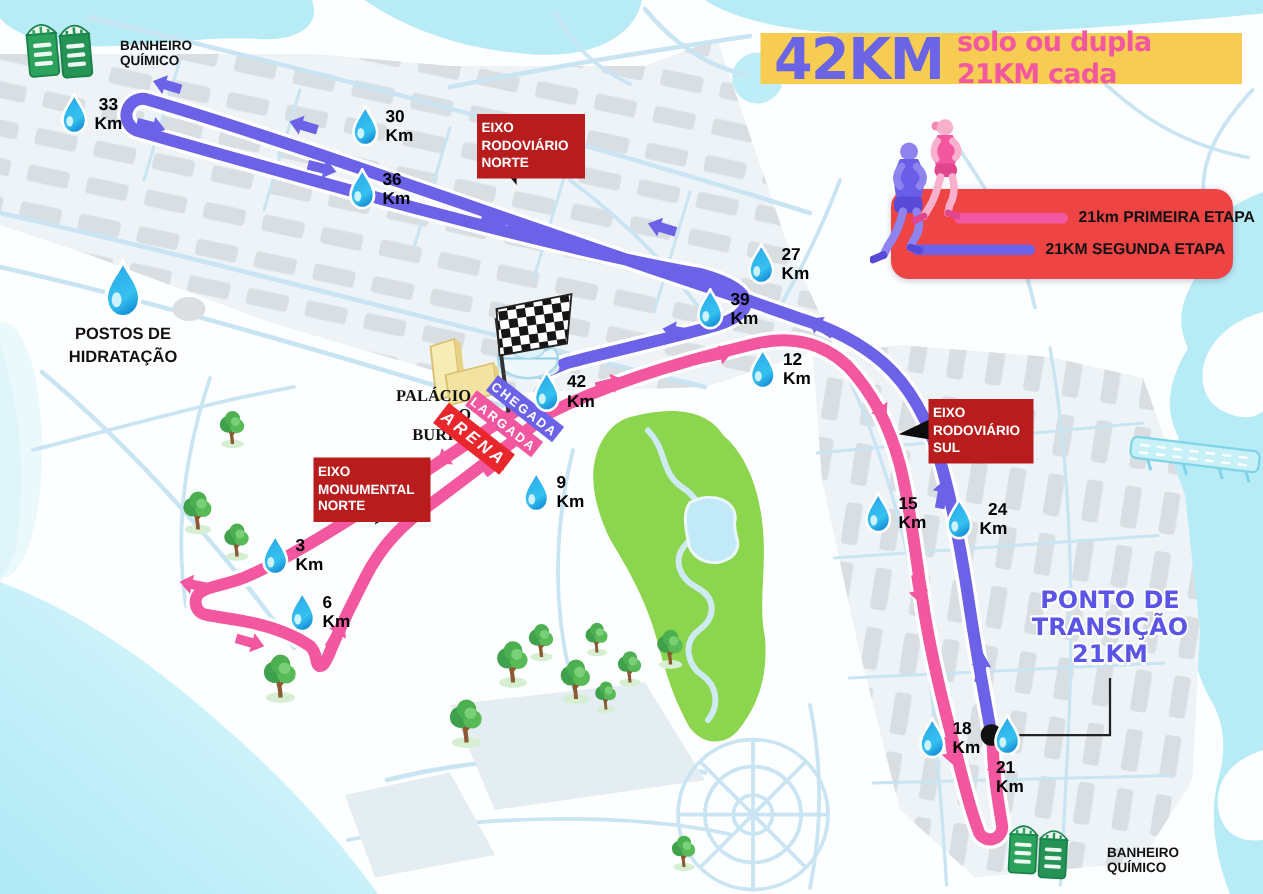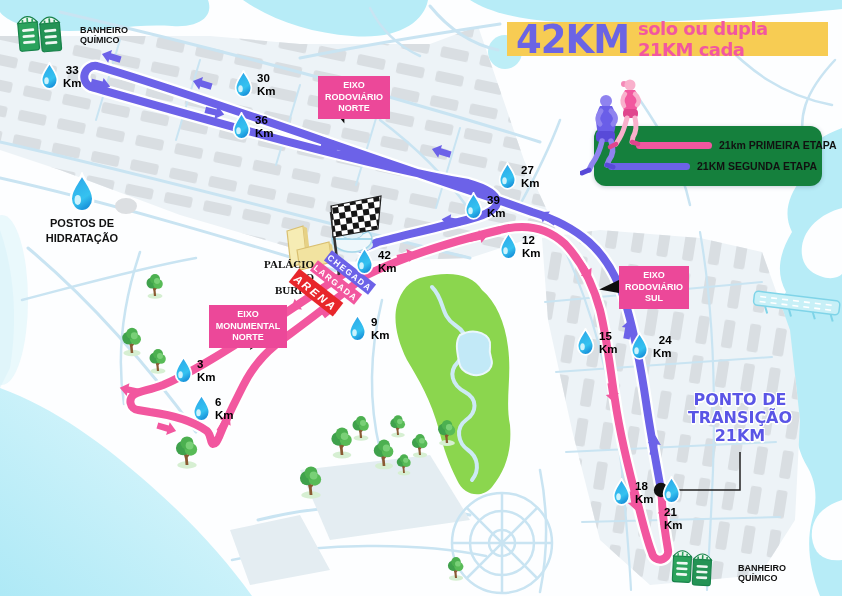--- a/index.html
+++ b/index.html
@@ -9,27 +9,27 @@
   svg{display:block;}
   .lbl{position:absolute;font-weight:bold;color:#101010;white-space:pre-line;line-height:1.16;margin-left:20px;}
   
   .banner{position:absolute;left:507px;top:22px;width:321px;height:34px;background:#F7CC53;
           display:flex;align-items:center;padding-left:9px;box-sizing:border-box;}
   .banner .big{color:#6B64E4;font-size:37px;font-weight:bold;font-family:"DejaVu Sans",sans-serif;
                letter-spacing:-1px;transform:scaleY(1.04);}
   .banner .rest{color:#F2579F;font-size:18px;font-weight:bold;margin-left:9px;
                 font-family:"DejaVu Sans",sans-serif;letter-spacing:-0.5px;}
   
-  .legend{position:absolute;left:594px;top:126px;width:228px;height:60px;background:#15803d;
+  .legend{position:absolute;left:594px;top:126px;width:228px;height:60px;background:#ef4444;
           border-radius:12px;box-shadow:0 1px 4px rgba(40,60,90,.25);z-index:2;}
   .lrow{position:absolute;left:12px;display:flex;align-items:center;}
   .lline{height:7px;border-radius:4px;margin-right:7px;}
   .ltext{font-size:10.5px;font-weight:bold;color:#111;white-space:nowrap;}
   
-  .callout{position:absolute;background:#ec4899;color:#fff;text-align:center;font-weight:bold;
+  .callout{position:absolute;background:#b91c1c;color:#fff;font-weight:bold;
            font-size:9px;line-height:1.3;padding:4px 3px;white-space:pre-line;z-index:2;}
   .ptr{position:absolute;width:0;height:0;border-left:7px solid transparent;
        border-right:7px solid transparent;border-top:20px solid #0d0d0d;z-index:1;}
   .ptr-left{position:absolute;width:0;height:0;border-top:7px solid transparent;
        border-bottom:7px solid transparent;border-right:22px solid #0d0d0d;z-index:1;}
   
   .ribbon{position:absolute;display:flex;align-items:center;justify-content:center;color:#fff;
           font-weight:bold;letter-spacing:1.5px;transform:rotate(38deg);z-index:2;}
   .rib-chegada{left:322px;top:266px;width:56px;height:13px;background:#6C62E8;font-size:8.5px;}
   .rib-largada{left:308px;top:276px;width:56px;height:13px;background:#F2579F;font-size:8.5px;}

